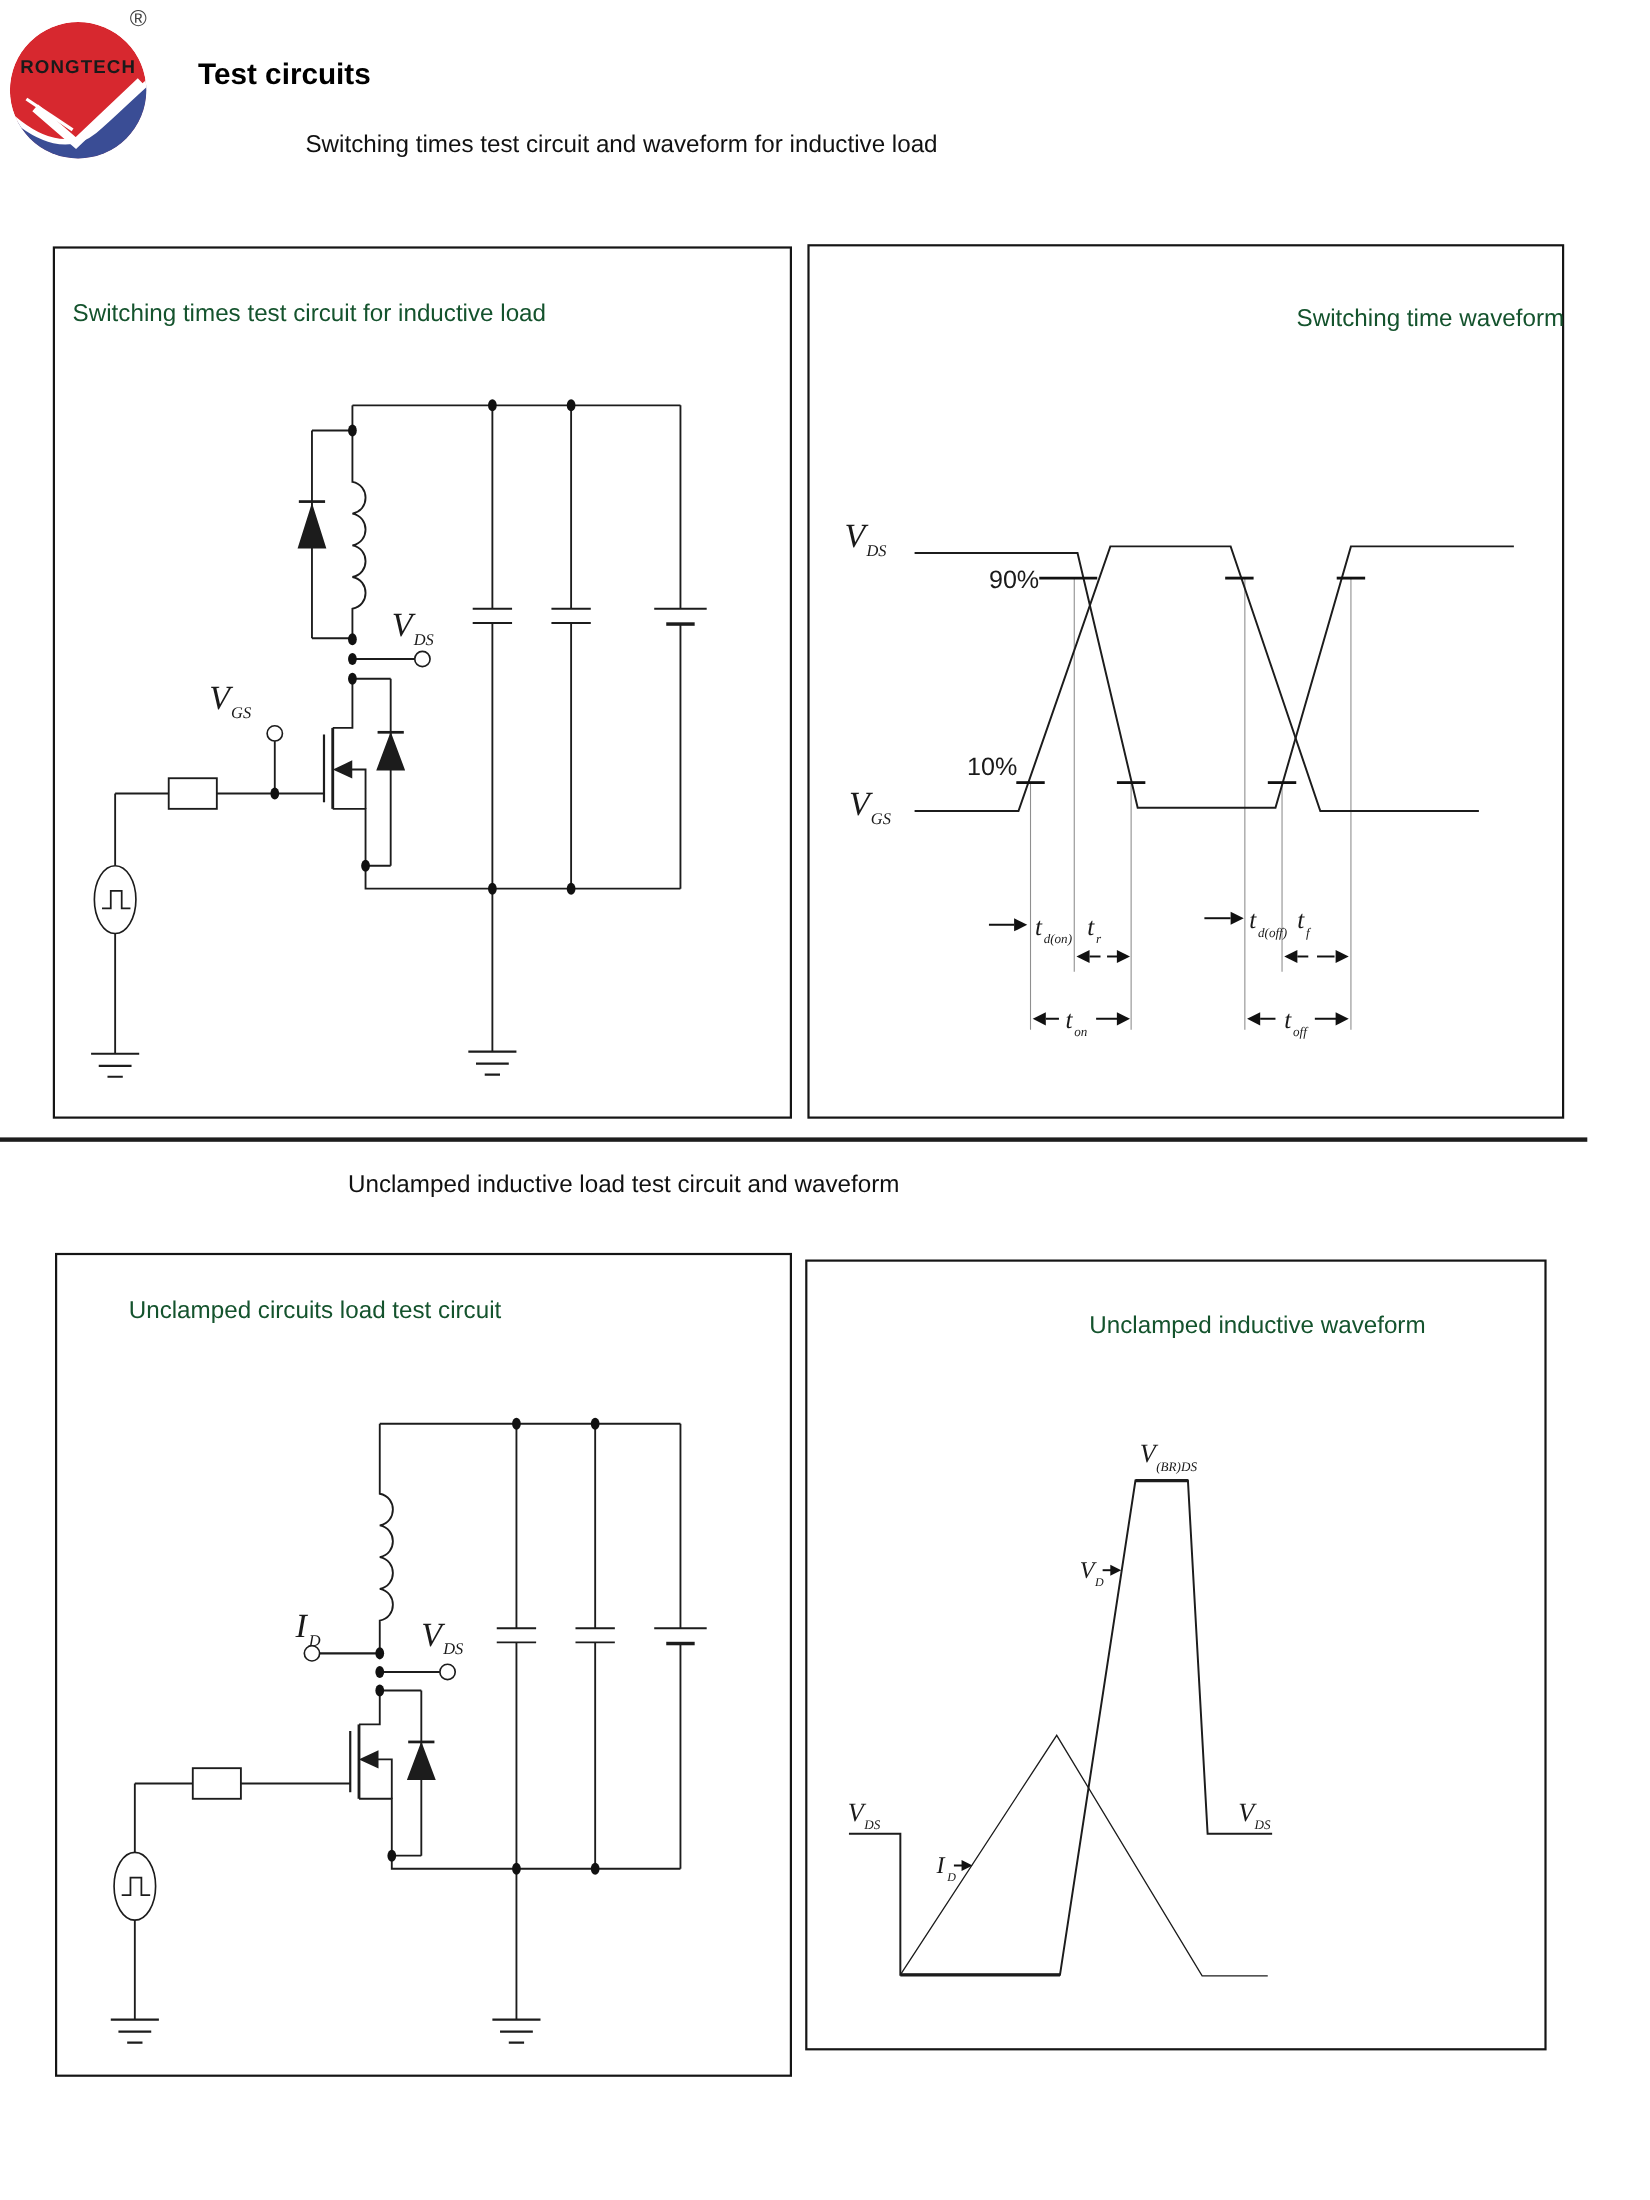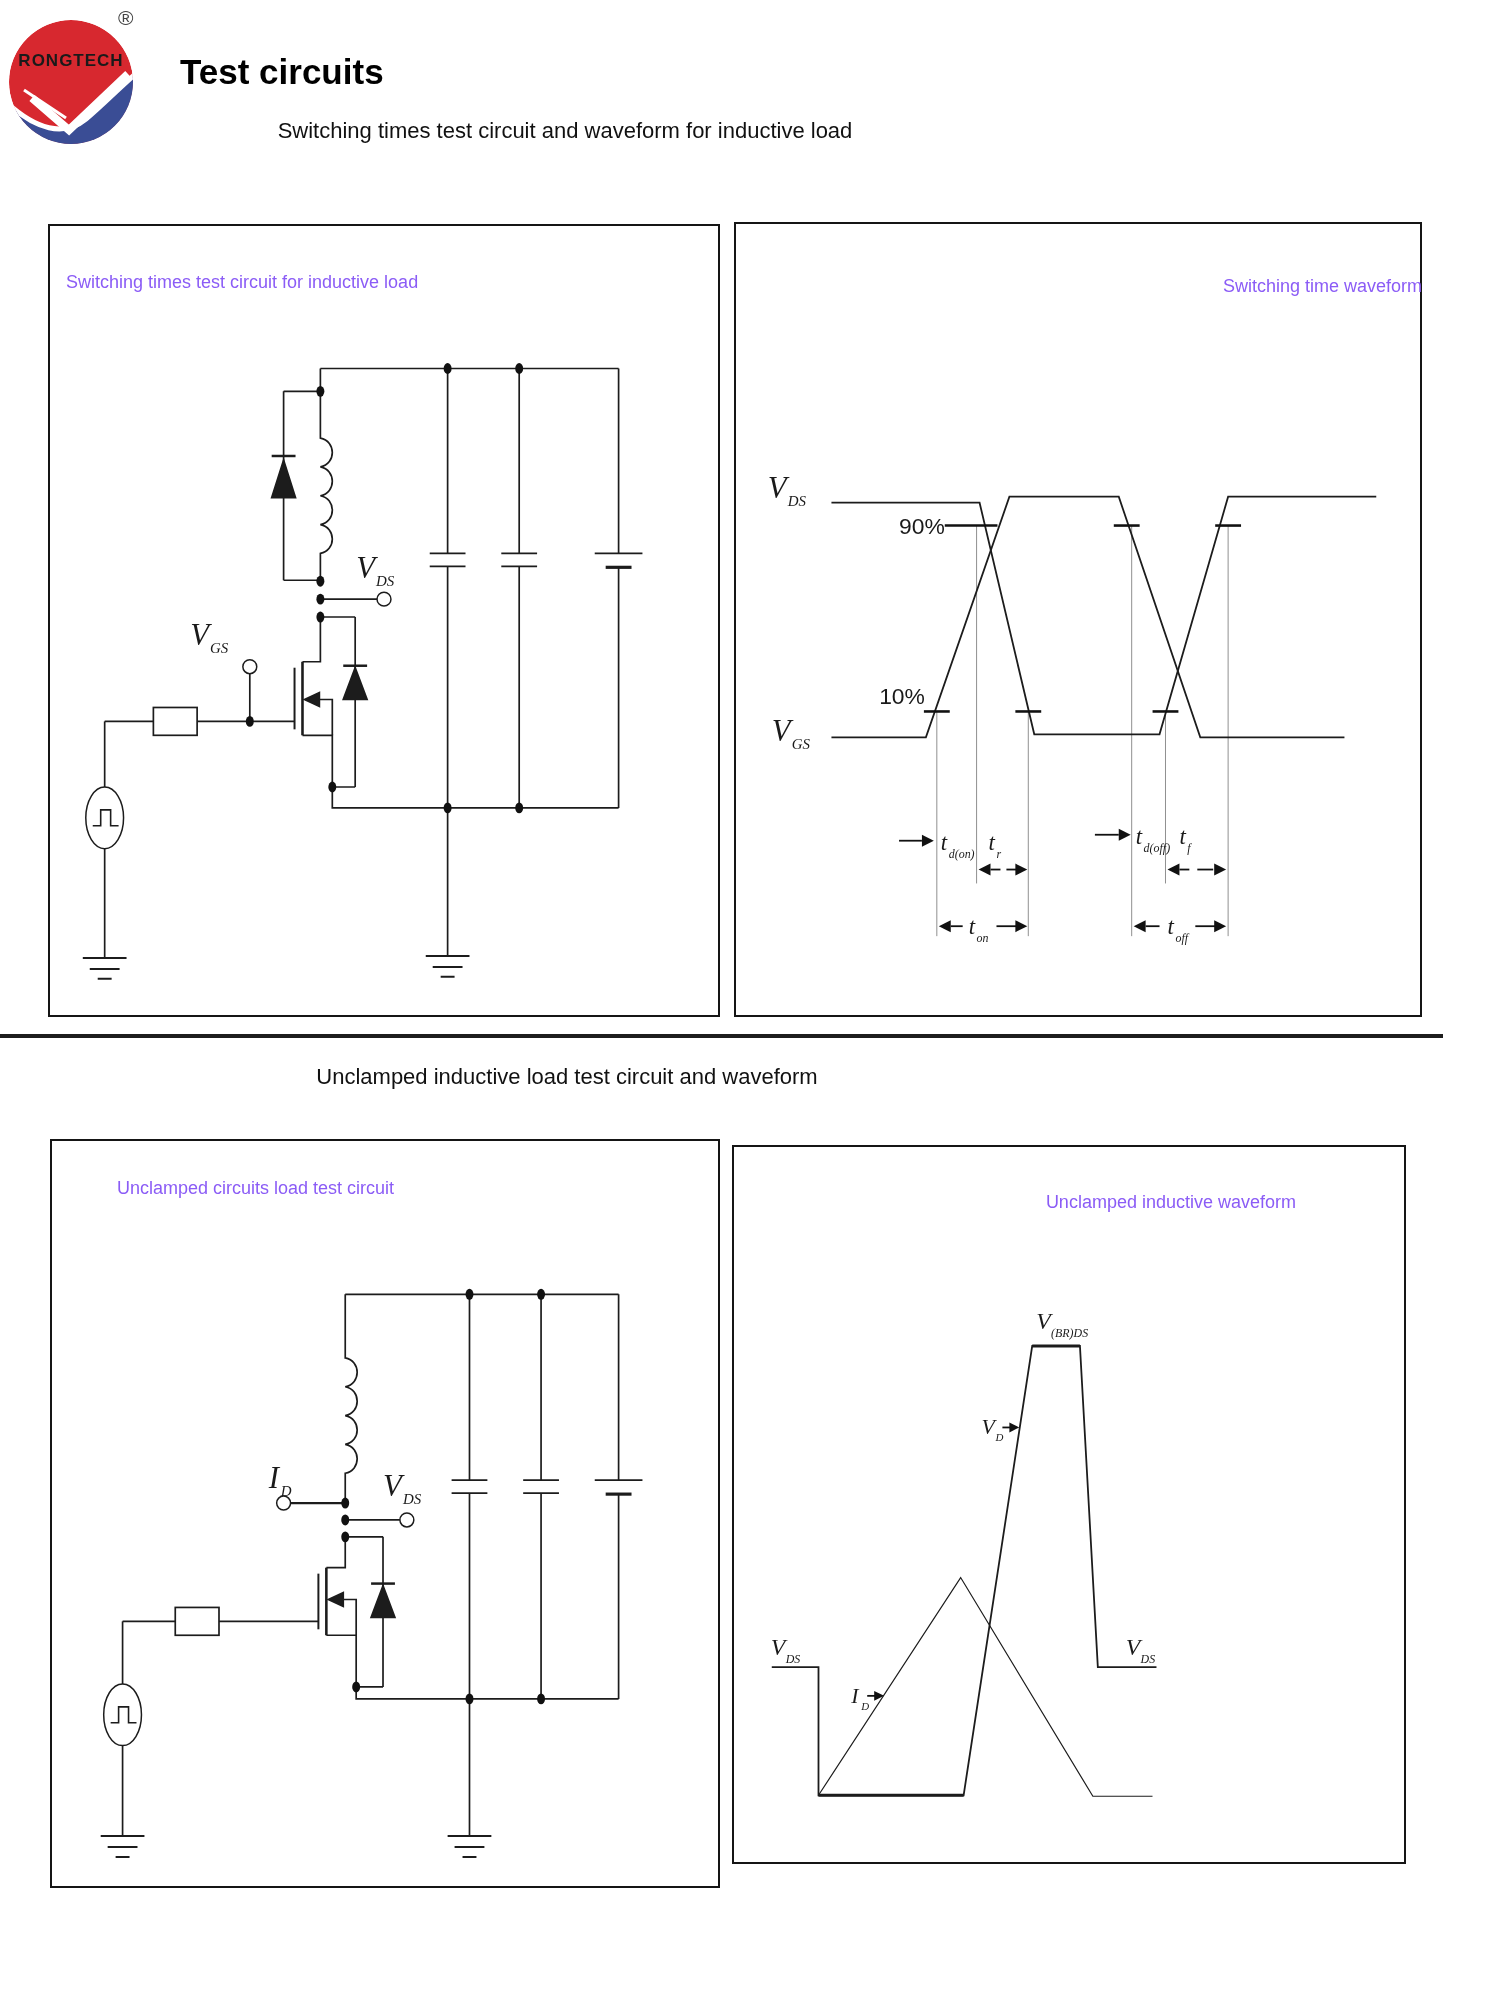--- a/index.html
+++ b/index.html
@@ -1,23 +1,23 @@
 <!DOCTYPE html>
 <html><head>
 <meta charset="utf-8">
 <style>
   html,body{margin:0;padding:0;background:#e8e8e8;}
   .page{position:relative;width:1500px;height:2000px;background:#ffffff;
         font-family:"Liberation Sans",sans-serif;color:#1a1a1a;overflow:hidden;}
   .abs{position:absolute;}
-  .hdr-title{font-size:35px;font-weight:bold;color:#000;}
+  .hdr-title{font-size:27px;font-weight:bold;color:#000;}
   .subtitle{font-size:22px;text-align:center;color:#111;}
   .panel{position:absolute;border:2.5px solid #151515;background:#fff;box-sizing:border-box;}
   .panel svg{position:absolute;left:0;top:0;width:100%;height:100%;}
-  .ptitle{position:absolute;font-size:18px;color:#8b5cf6;white-space:nowrap;}
+  .ptitle{position:absolute;font-size:22px;color:#14532d;white-space:nowrap;}
   .center{text-align:right;}
   .divider{position:absolute;left:0;top:1034px;width:1443px;height:4px;background:#1d1d1d;}
   .reg{font-size:21px;color:#444;}
   
   text{fill:#1a1a1a;}
   .it{font-family:"Liberation Serif",serif;font-style:italic;}
   .v31{font-size:31px;}  .s15{font-size:15px;}
   .v24{font-size:24px;}  .s12{font-size:12px;}
   .v22{font-size:22px;}  .s11{font-size:11px;}
   .t23{font-size:23px;}  .pct{font-size:23px;font-family:"Liberation Sans",sans-serif;}

